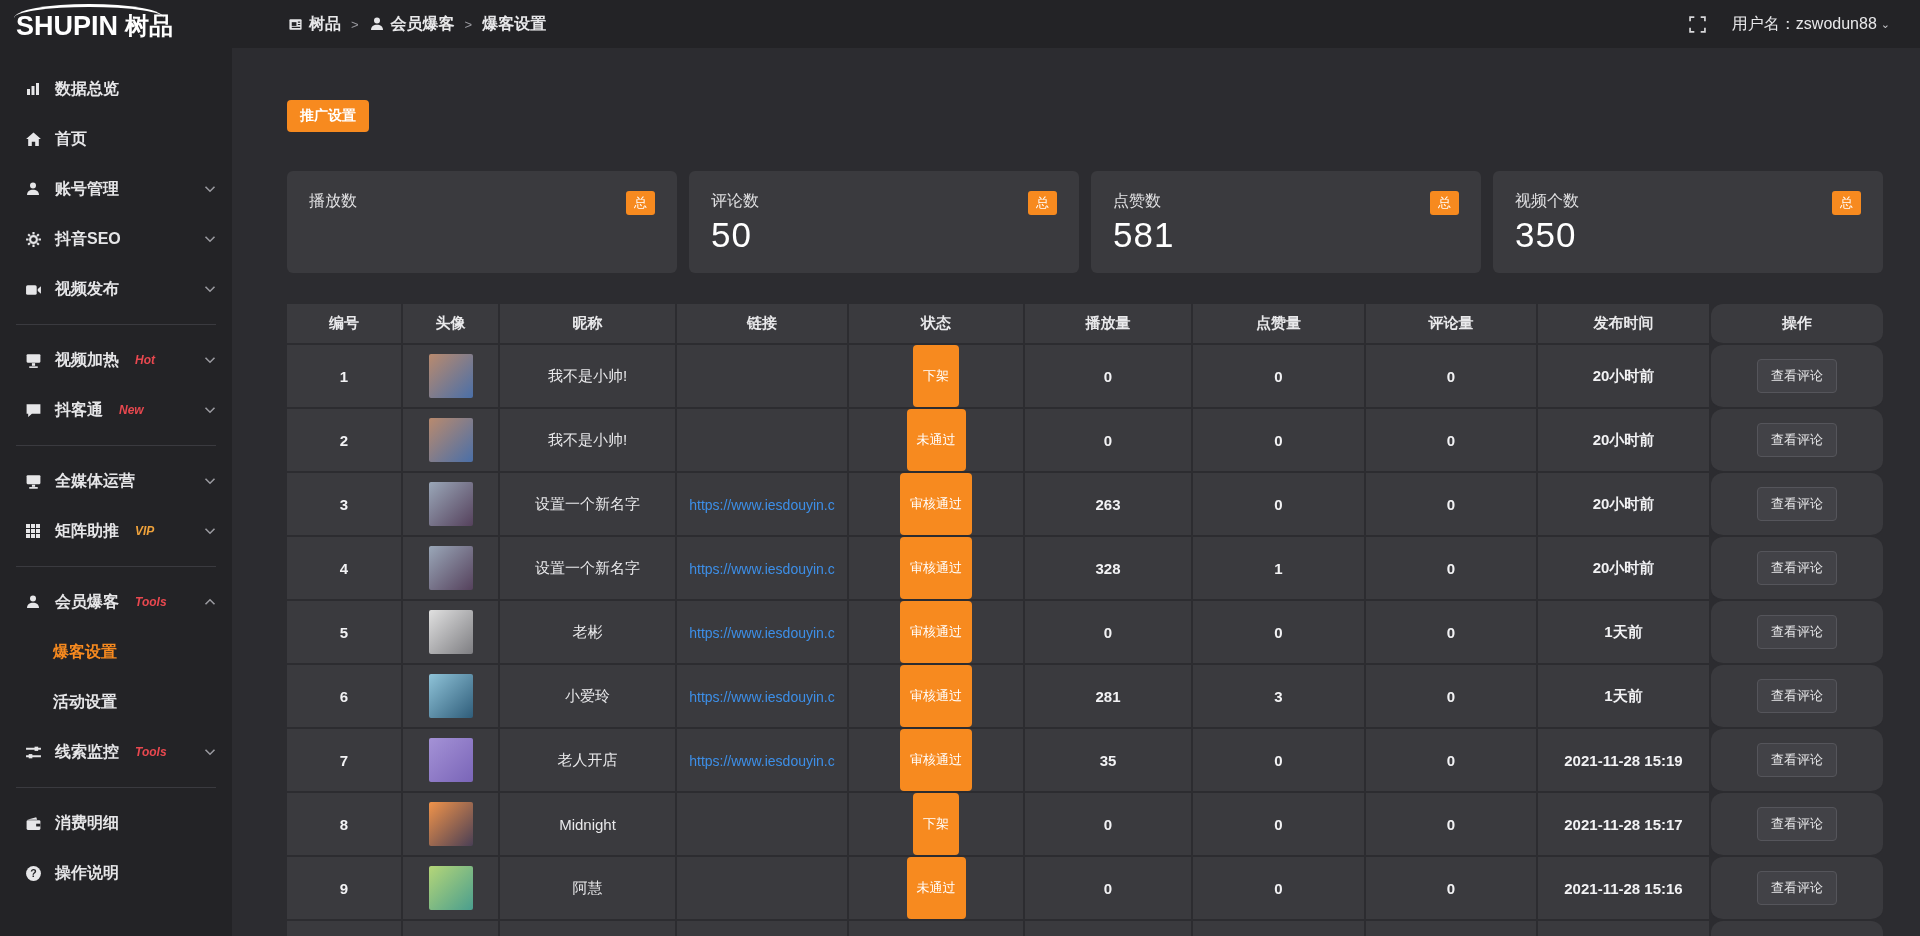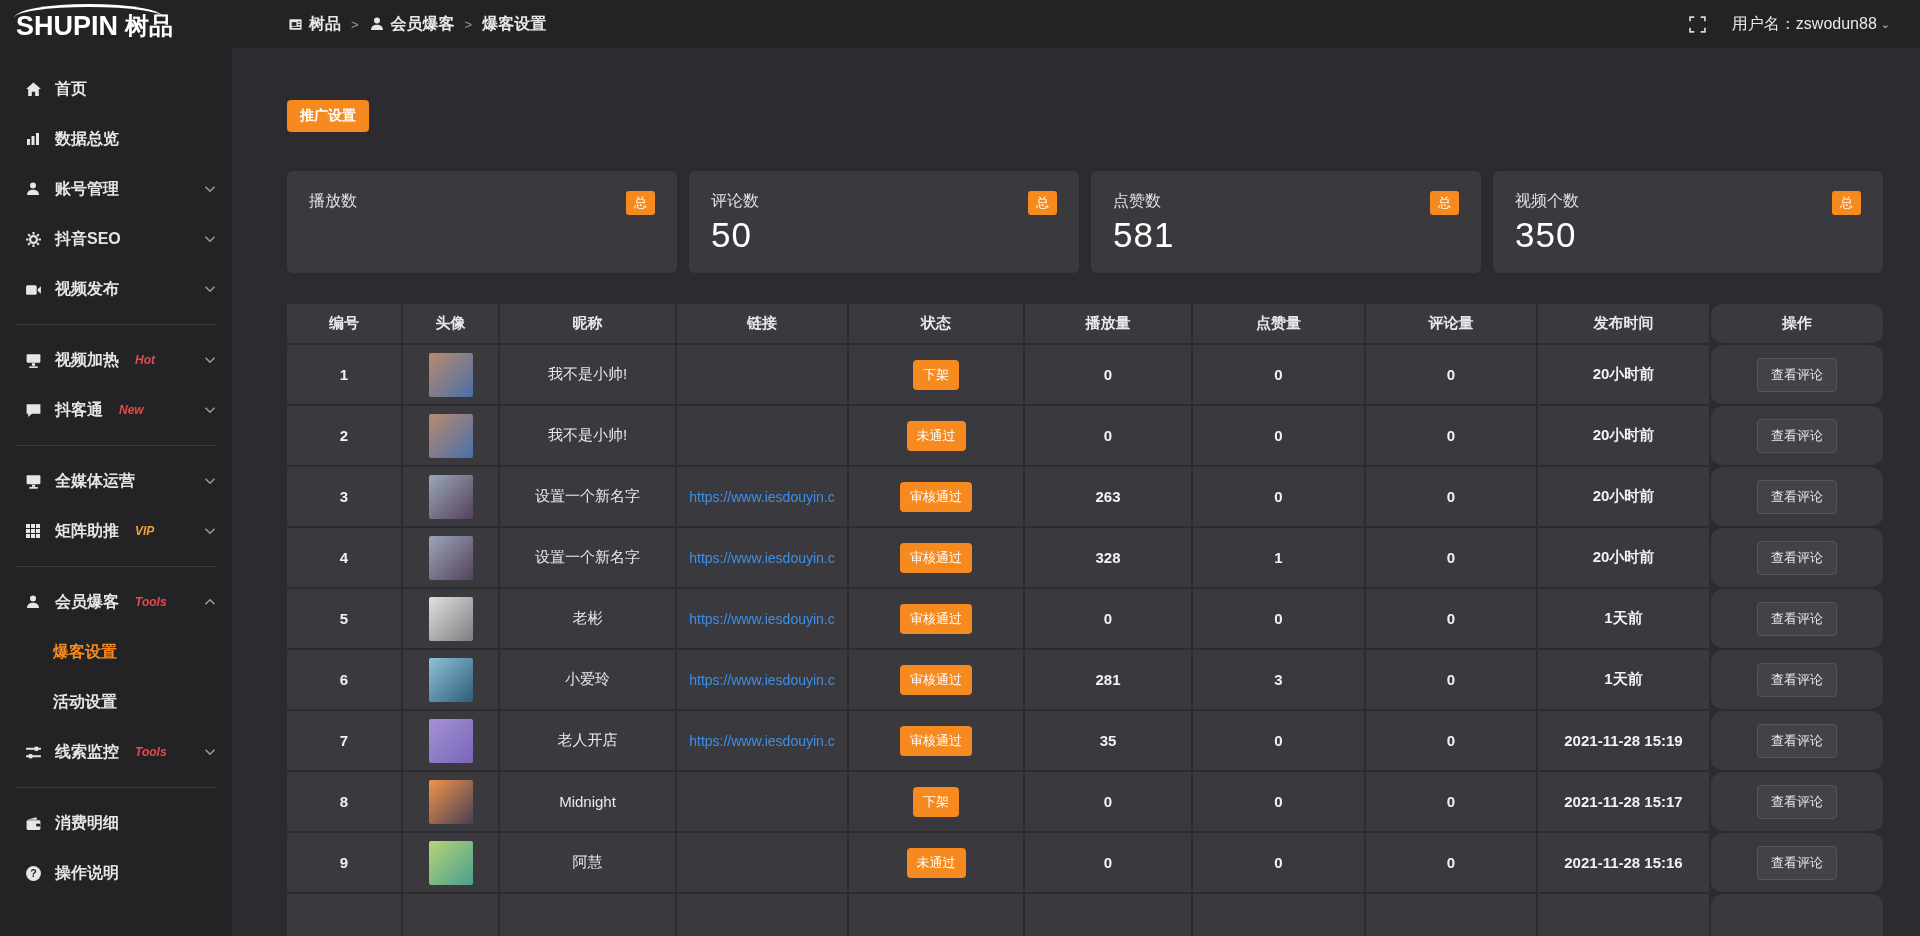--- a/index.html
+++ b/index.html
@@ -53,53 +53,53 @@
   .grid th { background:#3a3a3e; height:41px; color:#e9e9eb; font-size:15px; font-weight:700;
     border-right:2px solid #2c2c30; border-bottom:2px solid #2c2c30; }
   .grid td { background:#3a3a3e; height:61px; text-align:center; vertical-align:middle;
     color:#e9e9eb; font-size:15px; border-right:2px solid #2c2c30; border-bottom:2px solid #2c2c30;
     overflow:hidden; white-space:nowrap; }
   .grid th:last-child, .grid td:last-child { border-right:none;border-radius:12px; }
   .num { font-weight:700; color:#f2f2f4; }
   .avatar { width:44px; height:44px; border-radius:2px; margin:0 auto; }
   .link { color:#3d8fe8; font-size:14px; cursor:pointer; }
   .status-badge { display:inline-block; background:#f78a1f; color:#fff; font-size:13px;
-    padding:6px 10px; border-radius:4px; cursor:pointer; }
+    padding:22px 10px; border-radius:4px; cursor:pointer; }
   .action-btn { background:#424247; border:1px solid #55555b; color:#e6e6e8; font-size:13px;
     padding:7px 13px; border-radius:4px; cursor:pointer; font-family:inherit; }
 </style>
 </head>
 <body>
 
 <div class="app">
 
   <aside class="sidebar">
     <div class="logo">
       <span class="logo-arc"></span>
       <span class="logo-en">SHUPIN</span>
       <span class="logo-cn">树品</span>
     </div>
     <nav class="nav" id="side-nav">
         <div class="nav-item">
           <span class="nicon">
-            <svg width="17" height="17" viewBox="0 0 16 16" fill="#e6e6e8">
-              <path d="M8 1.5 15 7.5h-2V14h-3.4v-4H6.4v4H3V7.5H1z"></path>
-            </svg>
-          </span>
-          <span class="nav-label">首页</span>
-        </div>
-        <div class="nav-item">
-          <span class="nicon">
             <svg width="16" height="16" viewBox="0 0 16 16" fill="#e6e6e8">
               <rect x="2" y="8" width="3" height="6"></rect>
               <rect x="6.5" y="5" width="3" height="9"></rect>
               <rect x="11" y="2" width="3" height="12"></rect>
             </svg>
           </span>
           <span class="nav-label">数据总览</span>
+        </div>
+        <div class="nav-item">
+          <span class="nicon">
+            <svg width="17" height="17" viewBox="0 0 16 16" fill="#e6e6e8">
+              <path d="M8 1.5 15 7.5h-2V14h-3.4v-4H6.4v4H3V7.5H1z"></path>
+            </svg>
+          </span>
+          <span class="nav-label">首页</span>
         </div>
         <div class="nav-item">
           <span class="nicon">
             <svg width="16" height="16" viewBox="0 0 16 16" fill="#e6e6e8">
               <circle cx="8" cy="4.6" r="3"></circle>
               <path d="M2 14c0-3.4 2.7-5.2 6-5.2s6 1.8 6 5.2z"></path>
             </svg>
           </span>
           <span class="nav-label">账号管理</span>
           <span class="nav-chevron"><svg width="12" height="8" viewBox="0 0 12 8" fill="none" stroke="#9a9aa0" stroke-width="1.6">

